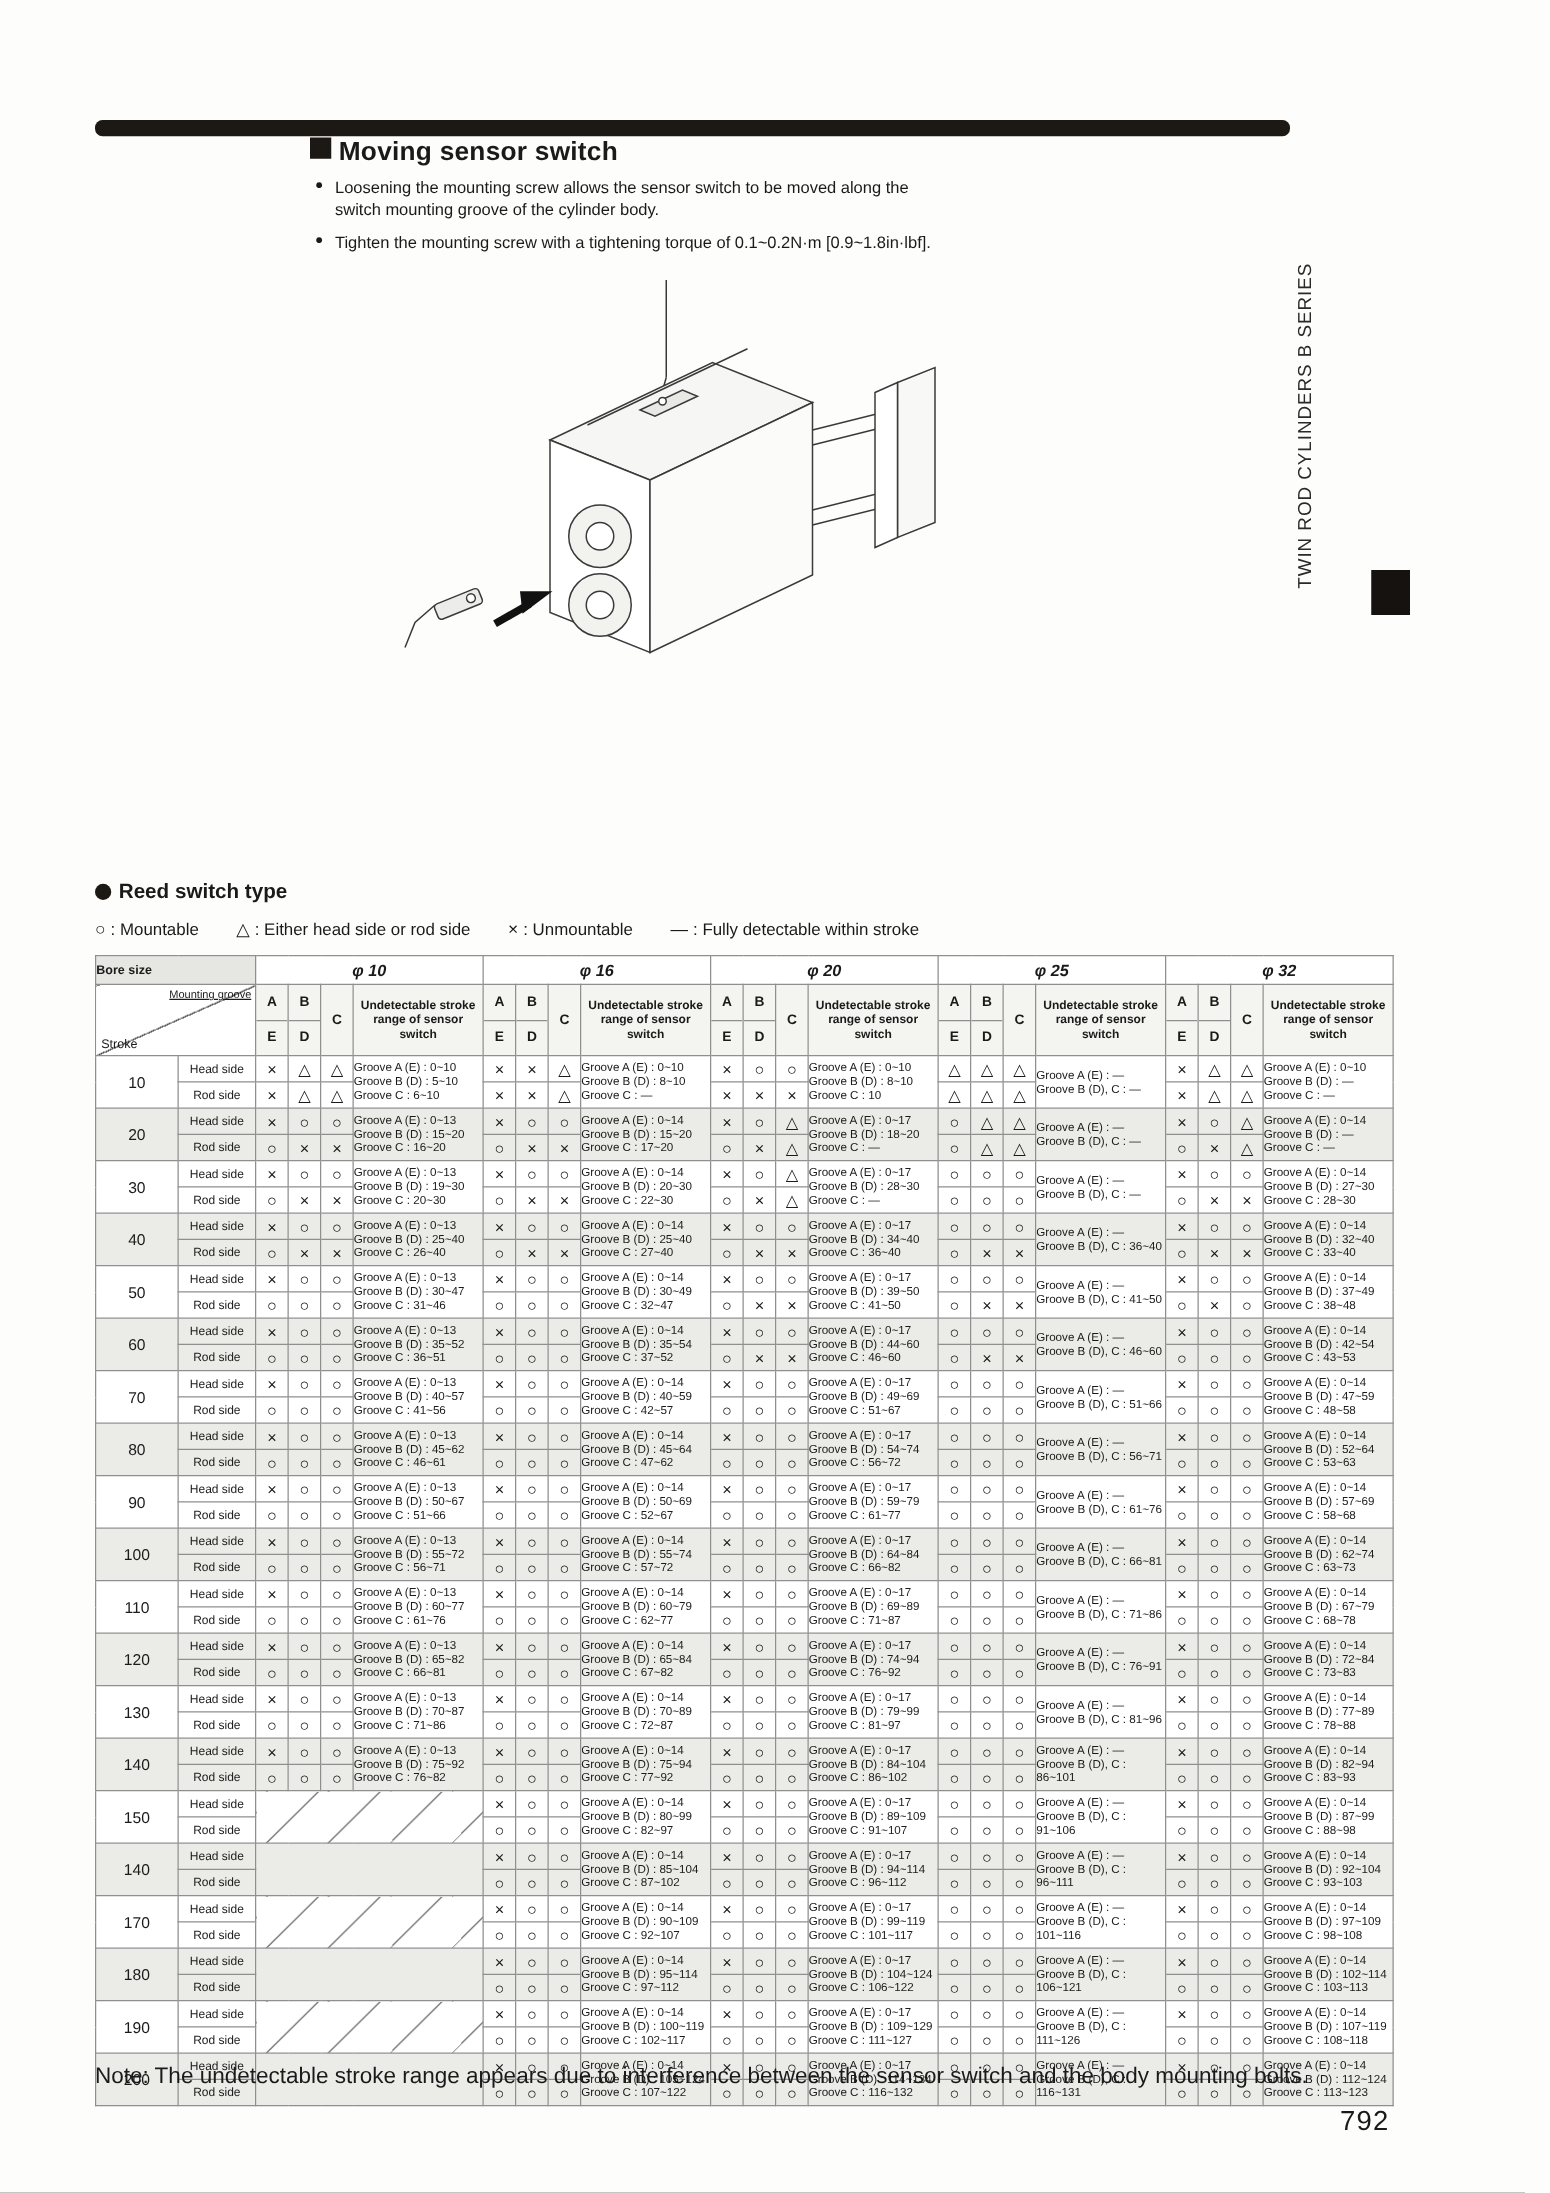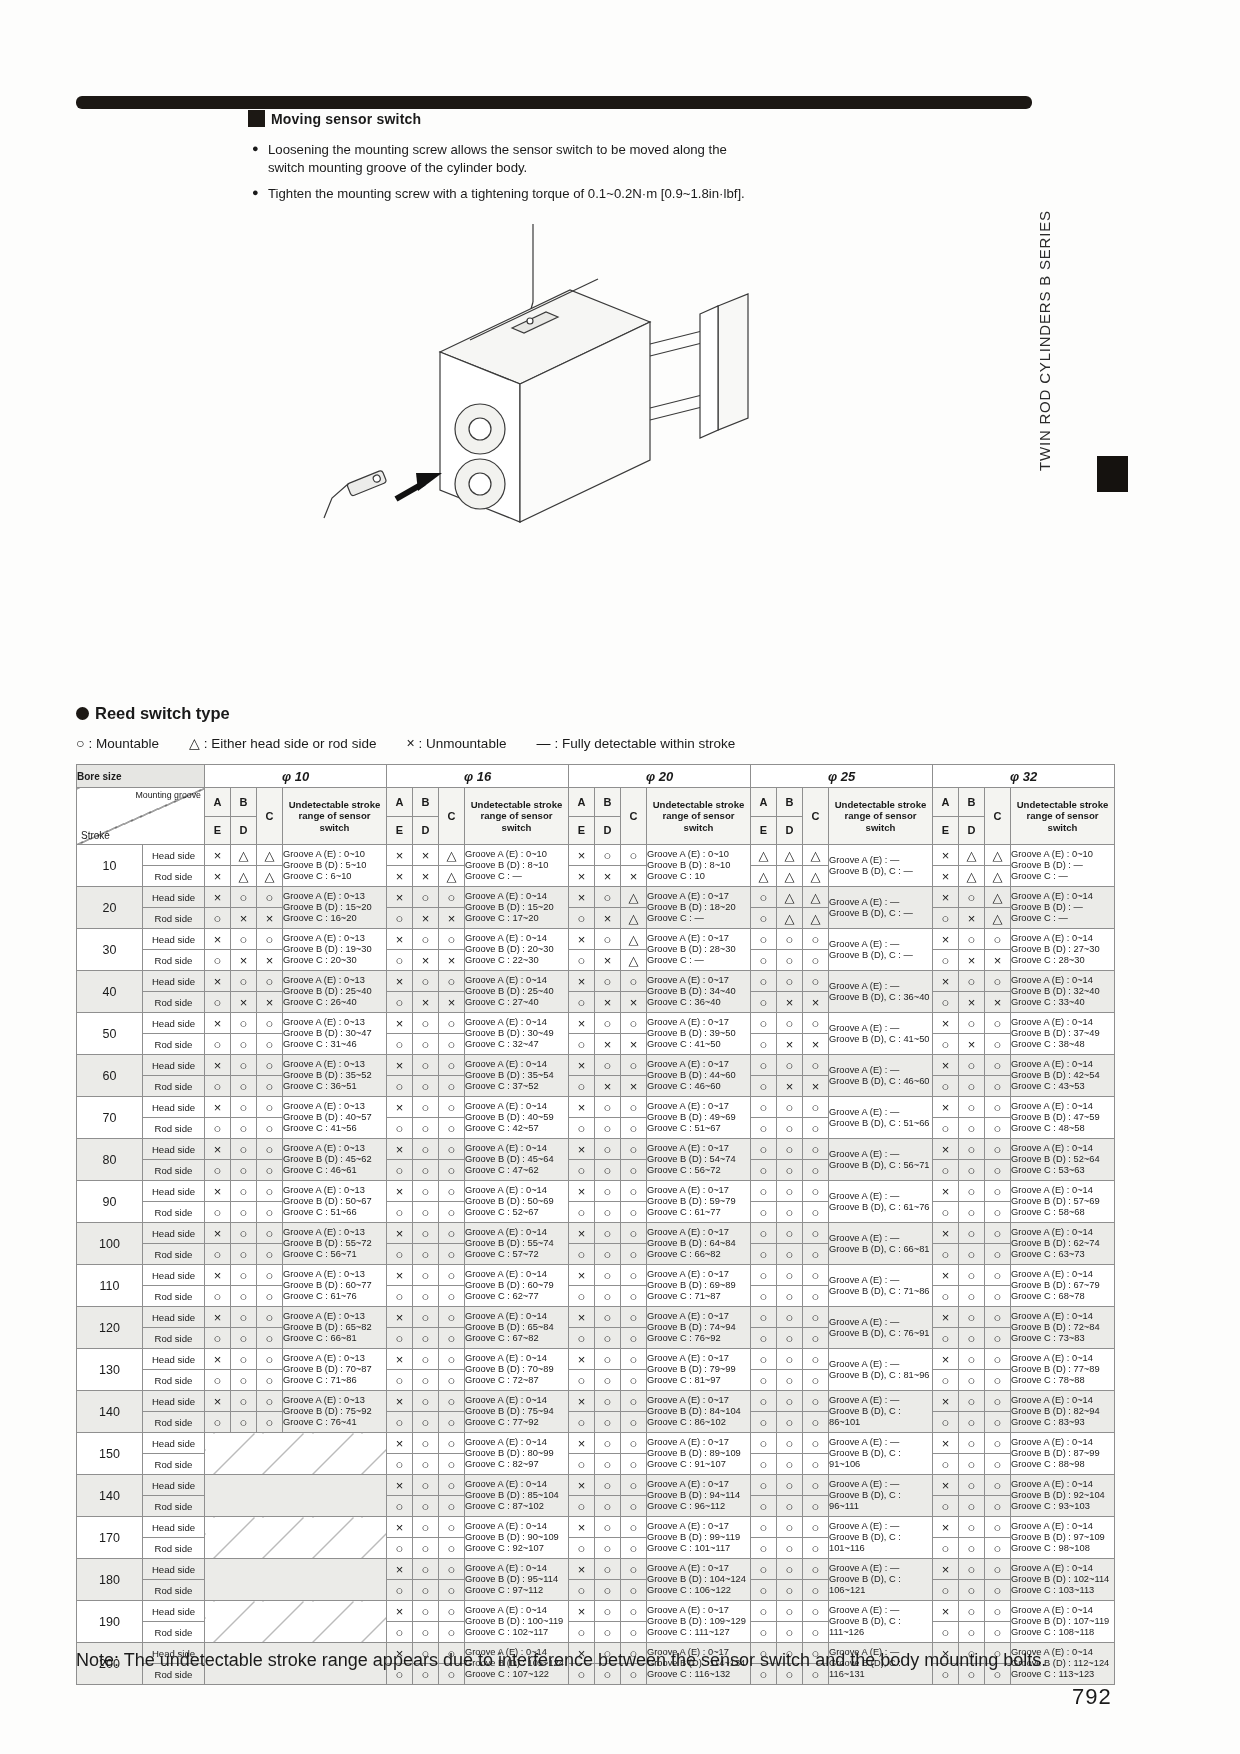--- a/index.html
+++ b/index.html
@@ -1,20 +1,20 @@
 <!DOCTYPE html>
 <html><head>
 <meta charset="utf-8">
 <style>
   html,body{margin:0;padding:0;background:#9a9a9a;}
   #page{position:relative;width:1240px;height:1754px;background:#fdfdfc;margin:0 auto;overflow:hidden;
         font-family:"Liberation Sans", sans-serif;color:#1a1a1a;}
   
   .topbar{position:absolute;left:76px;top:96px;width:956px;height:13px;background:#1c1814;border-radius:6px;}
-  .title{position:absolute;left:248px;top:110px;font-size:14px;font-weight:bold;letter-spacing:0.2px;display:flex;align-items:flex-end;}
+  .title{position:absolute;left:248px;top:110px;font-size:21px;font-weight:bold;letter-spacing:0.2px;display:flex;align-items:flex-start;}
   .title .sq{display:inline-block;width:17px;height:17px;background:#1c1814;margin-right:6px;}
   .bullets{position:absolute;left:252px;top:141px;width:498px;list-style:none;margin:0;padding:0;}
   .bullets li{font-size:13.2px;line-height:1.4;margin-bottom:7px;padding-left:16px;position:relative;}
   .bullets li:before{content:"●";position:absolute;left:0;top:0;font-size:11px;}
   
   .illus{position:absolute;left:320px;top:222px;width:450px;height:320px;}
   
   .side-label{position:absolute;left:1036px;top:196px;height:290px;width:26px;
       writing-mode:vertical-rl;transform:rotate(180deg);text-align:center;
       font-size:15px;letter-spacing:0.8px;color:#2a2a2a;}
@@ -28,21 +28,21 @@
   .legend .unit{margin-left:auto;margin-right:0;font-size:11px;margin-top:48px;}
   
   #reed-table{position:absolute;left:76px;top:764px;border-collapse:collapse;table-layout:fixed;
       border:1.6px solid #111;background:#fff;}
   #reed-table th,#reed-table td{border:0.6px solid #8f8f8f;padding:0;margin:0;overflow:hidden;}
   #reed-table th{font-weight:bold;}
   th.boresize{background:#e6e6e3;font-size:10px;font-weight:normal;text-align:left;padding-left:6px;height:22px;border:1.2px solid #222;}
   th.bore{font-size:13px;font-style:italic;height:22px;background:#fff;border:1.2px solid #222;}
   th.corner{position:relative;background:#fff;border:1.2px solid #222;
      background-image:linear-gradient(to bottom right, transparent calc(50% - 0.5px), #444 calc(50% - 0.5px), #444 calc(50% + 0.5px), transparent calc(50% + 0.5px));}
-  th.corner .mg{position:absolute;right:3px;top:2px;font-size:8.8px;font-weight:normal;text-align:right;line-height:1.15;}
+  th.corner .mg{position:absolute;right:3px;top:2px;font-size:8.8px;font-weight:normal;text-align:right;line-height:1.15;text-decoration:underline;}
   th.corner .st{position:absolute;left:4px;bottom:3px;font-size:10px;font-weight:normal;}
   th.gcol{height:56px;background:#f4f4f1;}
   .stack{display:flex;flex-direction:column;height:56px;}
   .stack div{flex:1;display:flex;align-items:center;justify-content:center;font-size:11px;}
   .stack div:first-child{border-bottom:0.6px solid #8f8f8f;}
   th.gc{font-size:11px;background:#f4f4f1;}
   th.und{background:#f4f4f1;font-size:9.6px;font-weight:normal;line-height:1.2;}
   td.stroke{font-size:12.5px;text-align:center;}
   td.side{font-size:9.6px;text-align:center;}
   td.sym{text-align:center;font-size:13px;line-height:1;height:20px;}
@@ -1065,21 +1065,21 @@
         </tr>
         <tr class="g1 shade">
           <td class="stroke" rowspan="2">140</td>
           <td class="side">Head side</td>
           <td class="sym gs">×</td>
           <td class="sym">○</td>
           <td class="sym">○</td>
           <td class="txt" rowspan="2">
             <div class="tline">Groove A (E) : 0~13</div>
             <div class="tline">Groove B (D) : 75~92</div>
-            <div class="tline">Groove C : 76~41</div>
+            <div class="tline">Groove C : 76~82</div>
           </td>
           <td class="sym gs">×</td>
           <td class="sym">○</td>
           <td class="sym">○</td>
           <td class="txt" rowspan="2">
             <div class="tline">Groove A (E) : 0~14</div>
             <div class="tline">Groove B (D) : 75~94</div>
             <div class="tline">Groove C : 77~92</div>
           </td>
           <td class="sym gs">×</td>

